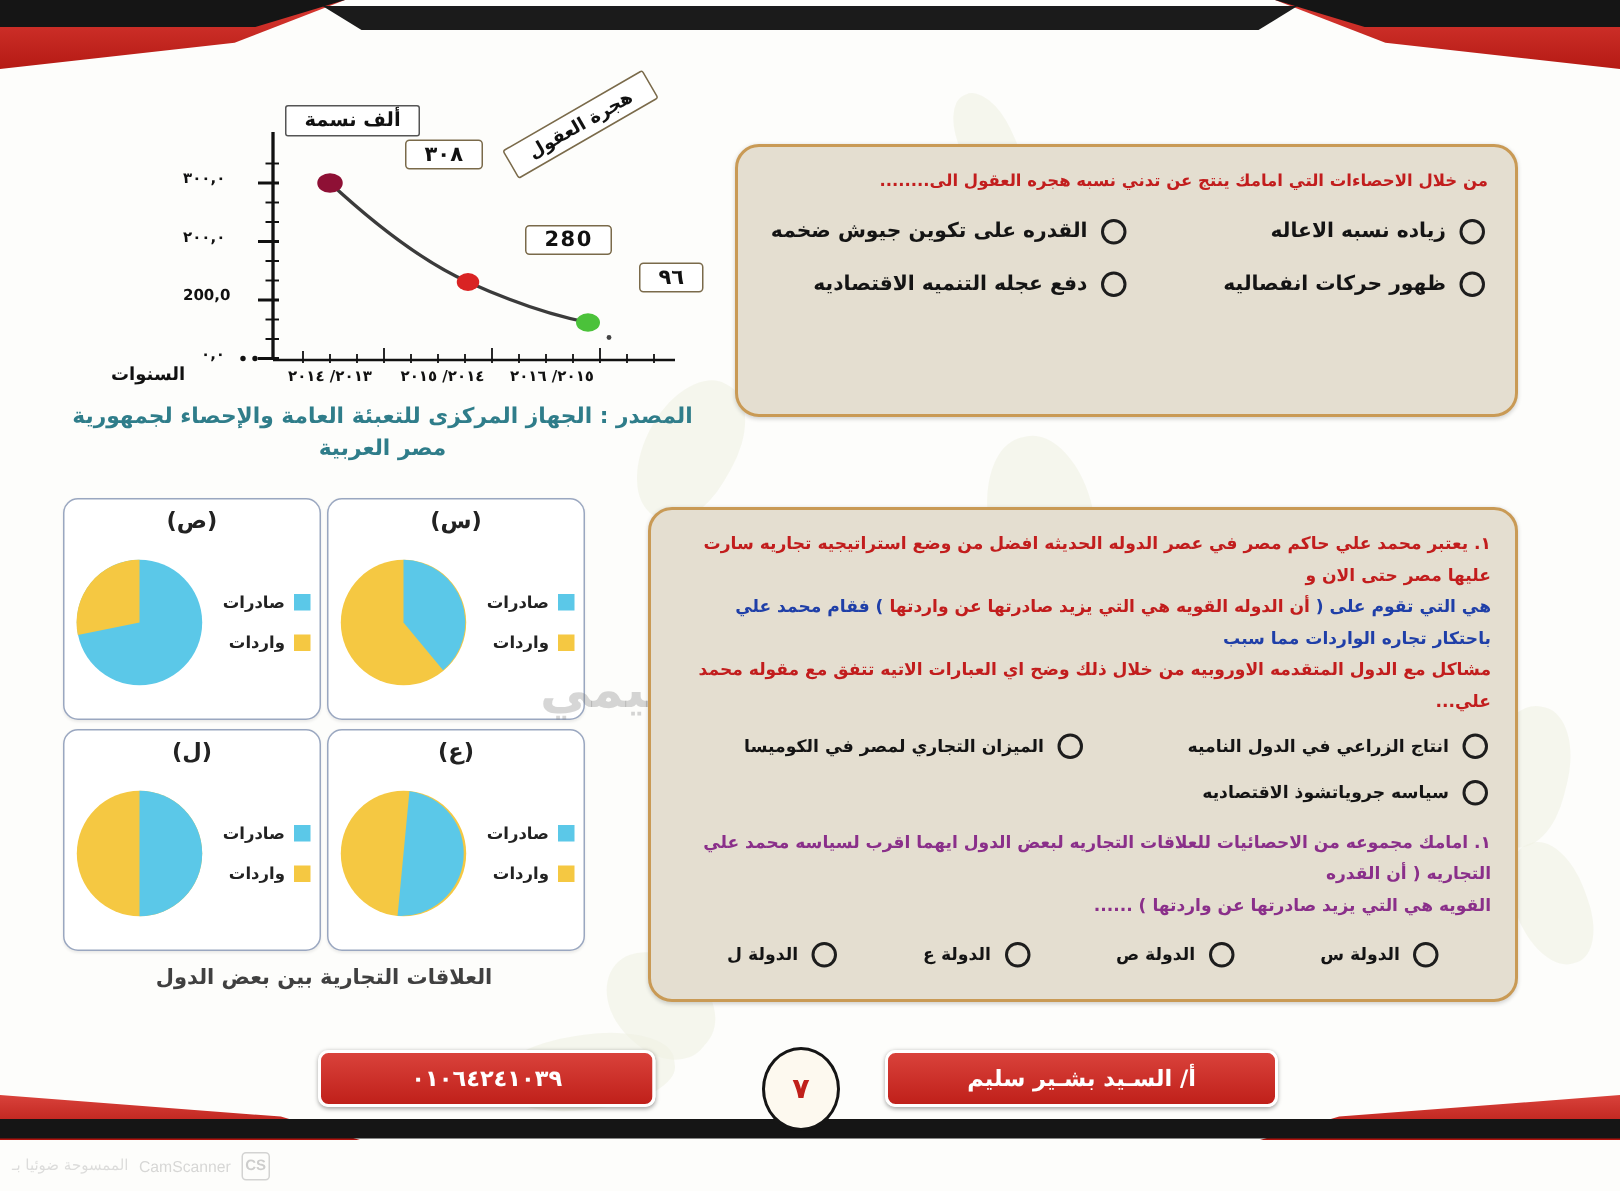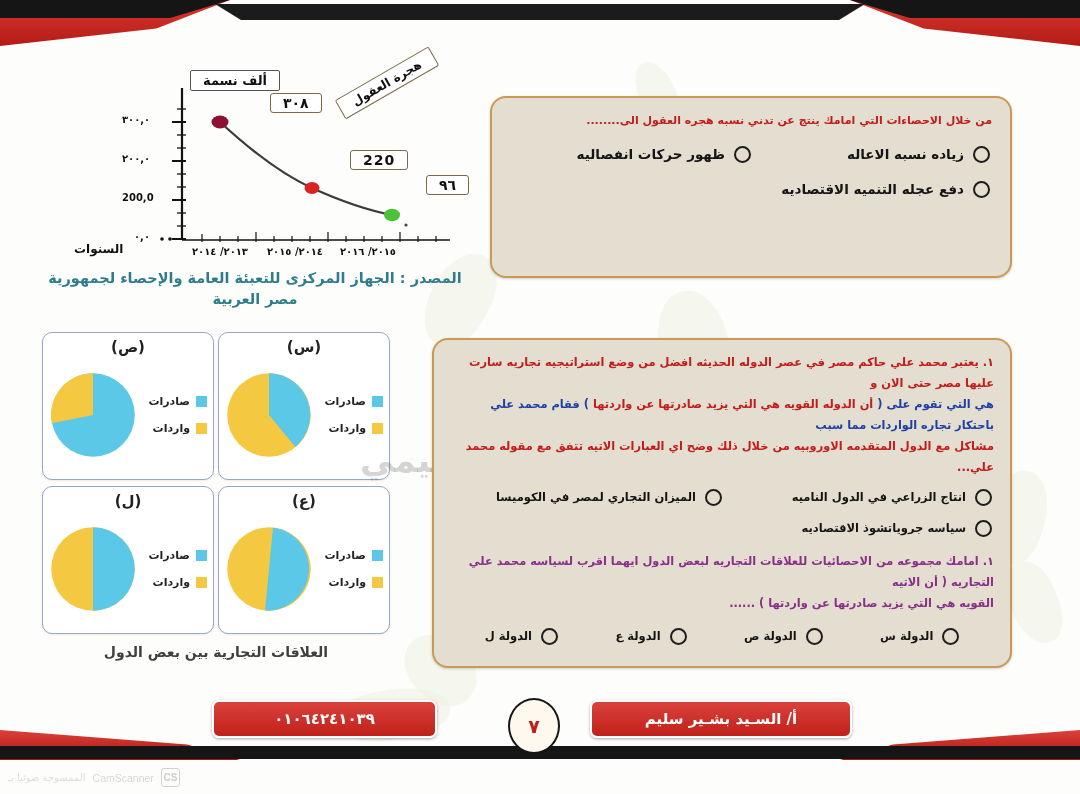--- a/index.html
+++ b/index.html
@@ -457,21 +457,21 @@
 
       <circle cx="100" cy="177" r="1.8" fill="#111"></circle>
       <circle cx="108" cy="177" r="1.8" fill="#111"></circle>
     </svg>
 
     <div class="y-axis-title">ألف نسمة</div>
 
     <div class="brain-tag">هجرة العقول</div>
 
     <div class="callout callout-1">٣٠٨</div>
-    <div class="callout callout-2">220</div>
+    <div class="callout callout-2">280</div>
     <div class="callout callout-3">٩٦</div>
 
     <div class="tick-label" style="left:60px; top:52px;">٣٠٠,٠</div>
     <div class="tick-label" style="left:60px; top:91px;">٢٠٠,٠</div>
     <div class="tick-label" style="left:60px; top:130px;">200,0</div>
     <div class="tick-label" style="left:72px; top:169px;">٠,٠</div>
 
     <div class="tick-label" style="left:130px; top:184px;">٢٠١٣/ ٢٠١٤</div>
     <div class="tick-label" style="left:205px; top:184px;">٢٠١٤/ ٢٠١٥</div>
     <div class="tick-label" style="left:278px; top:184px;">٢٠١٥/ ٢٠١٦</div>
@@ -571,20 +571,24 @@
 
   <div class="qbox qbox-1">
     <div class="q-title">من خلال الاحصاءات التي امامك ينتج عن تدني نسبه هجره العقول الى........</div>
     <div class="opt-grid">
       <div class="opt">
         <span class="radio"></span>
         <span class="opt-text">زياده نسبه الاعاله</span>
       </div>
       <div class="opt">
         <span class="radio"></span>
+        <span class="opt-text">القدره على تكوين جيوش ضخمه</span>
+      </div>
+      <div class="opt">
+        <span class="radio"></span>
         <span class="opt-text">ظهور حركات انفصاليه</span>
       </div>
       <div class="opt">
         <span class="radio"></span>
         <span class="opt-text">دفع عجله التنميه الاقتصاديه</span>
       </div>
     </div>
   </div>
 
   <div class="qbox qbox-2">
@@ -604,21 +608,21 @@
         <span class="radio"></span>
         <span class="opt-text-sm">الميزان التجاري لمصر في الكوميسا</span>
       </div>
       <div class="opt">
         <span class="radio"></span>
         <span class="opt-text-sm">سياسه جروياتشوذ الاقتصاديه</span>
       </div>
     </div>
 
     <div class="q3">
-      <span class="red">١. امامك مجموعه من الاحصائيات للعلاقات التجاريه لبعض الدول ايهما اقرب لسياسه محمد علي التجاريه ( </span><span class="blue">أن الاتيه</span><br>
+      <span class="red">١. امامك مجموعه من الاحصائيات للعلاقات التجاريه لبعض الدول ايهما اقرب لسياسه محمد علي التجاريه ( </span><span class="blue">أن القدره</span><br>
       <span class="blue">القويه هي التي يزيد صادرتها عن واردتها</span><span class="red"> ) ......</span>
     </div>
 
     <div class="opt-row-4">
       <div class="opt">
         <span class="radio"></span>
         <span class="opt-text-sm">الدولة س</span>
       </div>
       <div class="opt">
         <span class="radio"></span>

